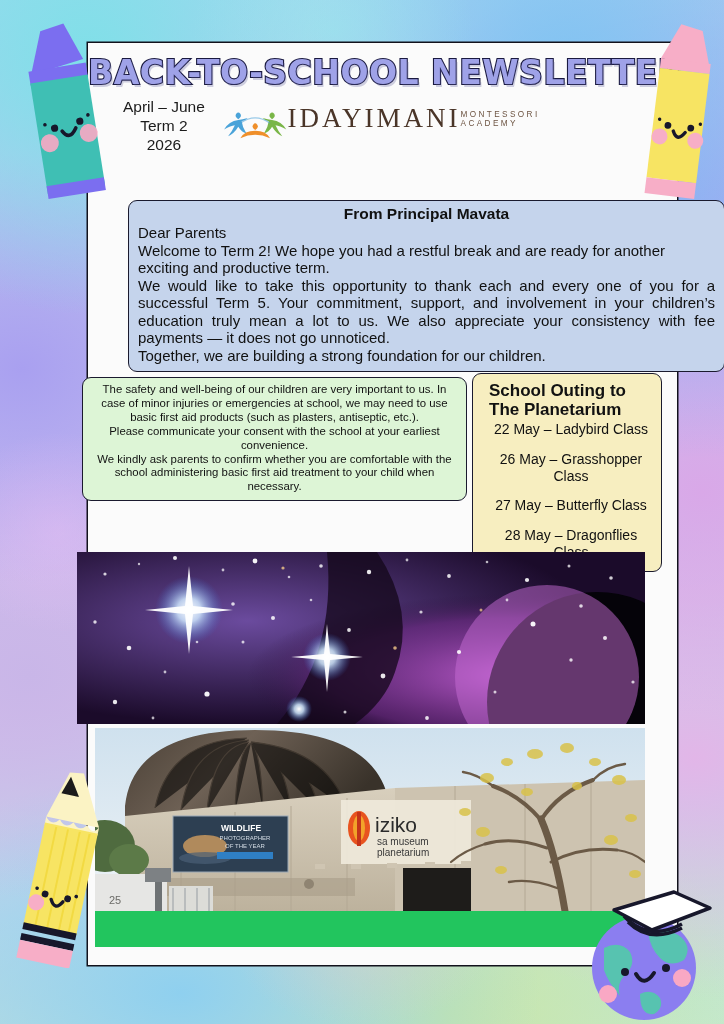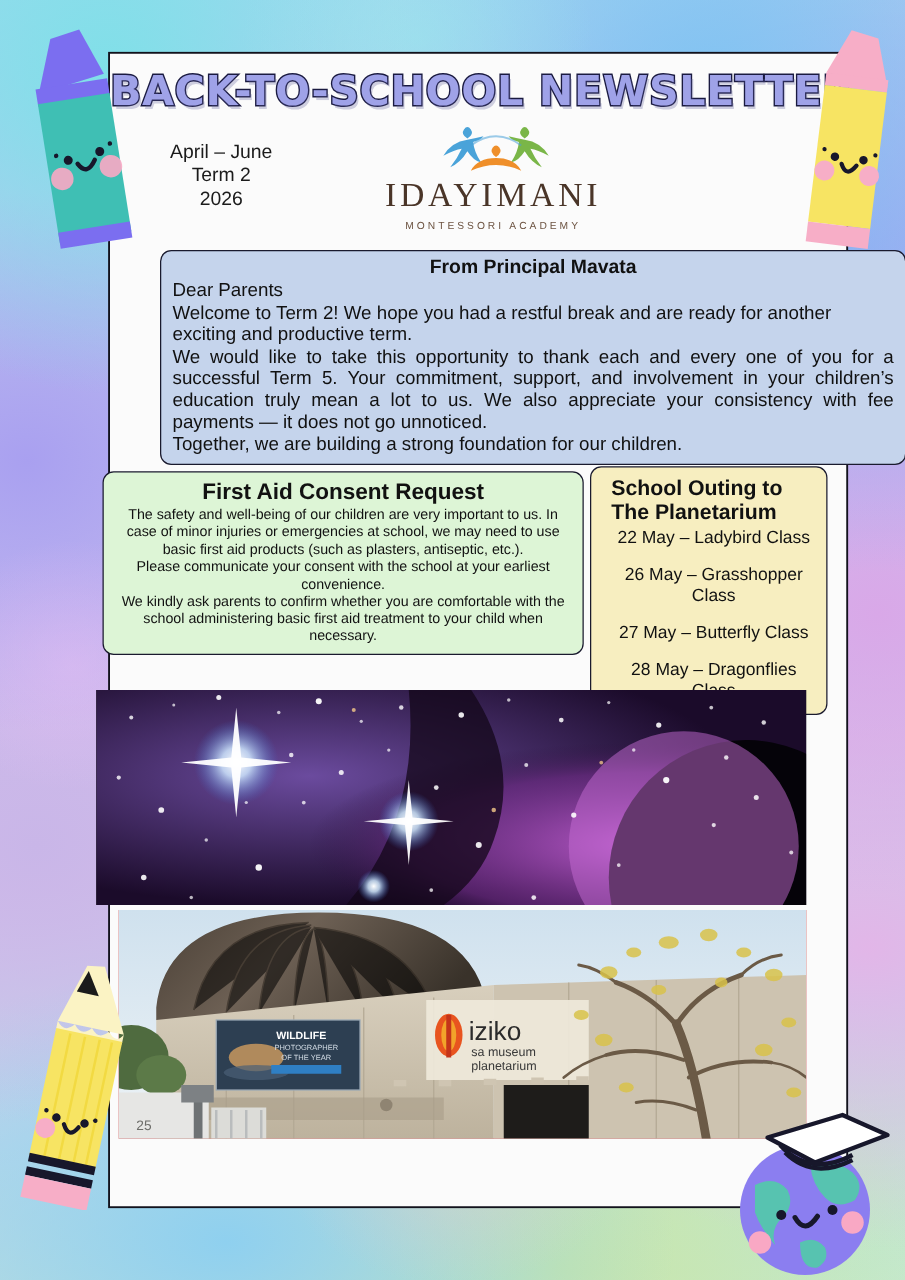--- a/index.html
+++ b/index.html
@@ -53,21 +53,21 @@
     margin-top:10px;
     white-space:nowrap;
     text-shadow:2px 3px 0 rgba(90,90,150,.28);
   }
 
   .headrow { display:flex; align-items:center; padding:6px 14px 0 14px; }
   .termbox {
     width:150px; text-align:center; font-size:15.5px; line-height:1.22;
     color:#1b1b1b;
   }
-  .logo-wrap { flex:1; display:flex; flex-direction:column; align-items:center; margin-left:-6px; }
+  .logo-wrap { flex:1; display:flex; flex-direction:row; align-items:flex-start; margin-left:-6px; }
   .logo-figs { width:92px; height:44px; }
   .logo-name {
     font-family:"Liberation Serif", serif;
     font-size:27px; letter-spacing:3px; color:#4a3528; line-height:1;
     margin-top:1px;
   }
   .logo-sub {
     font-size:8.2px; letter-spacing:2.4px; color:#6d5442; margin-top:6px;
   }
 
@@ -97,22 +97,22 @@
   #outing-box .bt { font-weight:bold; font-size:17px; line-height:1.12; color:#111; margin-bottom:2px; }
   #outing-box .ev { text-align:center; font-size:14px; line-height:1.2; color:#111; margin-bottom:13px; }
   #outing-box .ev:last-child { margin-bottom:0; }
 
   
   #galaxy-photo {
     position:absolute; left:-11px; top:509px; width:568px; height:172px; overflow:hidden;
     background:#0a0410;
   }
   #planetarium-photo {
-    position:absolute; left:7px; top:685px; width:550px; height:183px; overflow:hidden;
-    background:#b91c1c;
+    position:absolute; left:7px; top:685px; width:550px; height:219px; overflow:hidden;
+    background:#22c55e;
   }
 
   
   .deco { position:absolute; z-index:5; }
   #crayon-teal      { left:8px;   top:22px;  }
   #crayon-yellow    { left:640px; top:18px;  }
   #pencil-yellow    { left:2px;   top:768px; }
   #globe-grad       { left:578px; top:886px; }
 </style>
 </head>
@@ -233,21 +233,20 @@
 
   <div class="box" id="principal-box">
     <div class="bt">From Principal Mavata</div>
     <p>Dear Parents</p>
     <p>Welcome to Term 2! We hope you had a restful break and are ready for another exciting and productive term.</p>
     <p class="just">We would like to take this opportunity to thank each and every one of you for a successful Term 5. Your commitment, support, and involvement in your children’s education truly mean a lot to us. We also appreciate your consistency with fee payments — it does not go unnoticed.</p>
     <p>Together, we are building a strong foundation for our children.</p>
   </div>
 
   <div class="box" id="firstaid-box">
-    <div class="bt">First Aid Consent Request</div>
     <p>The safety and well-being of our children are very important to us. In case of minor injuries or emergencies at school, we may need to use basic first aid products (such as plasters, antiseptic, etc.).</p>
     <p>Please communicate your consent with the school at your earliest convenience.</p>
     <p>We kindly ask parents to confirm whether you are comfortable with the school administering basic first aid treatment to your child when necessary.</p>
   </div>
 
   <div class="box" id="outing-box">
     <div class="bt">School Outing to The Planetarium</div>
     <div class="ev">22 May – Ladybird Class</div>
     <div class="ev">26 May – Grasshopper Class</div>
     <div class="ev">27 May – Butterfly Class</div>

